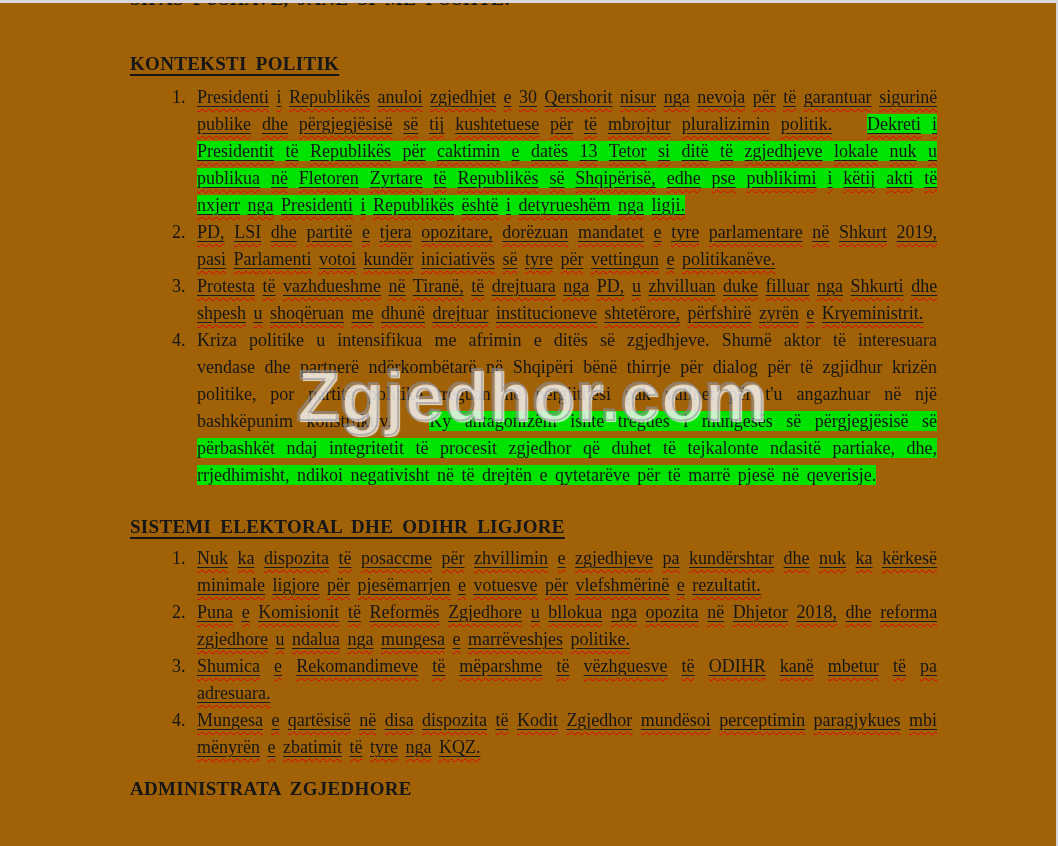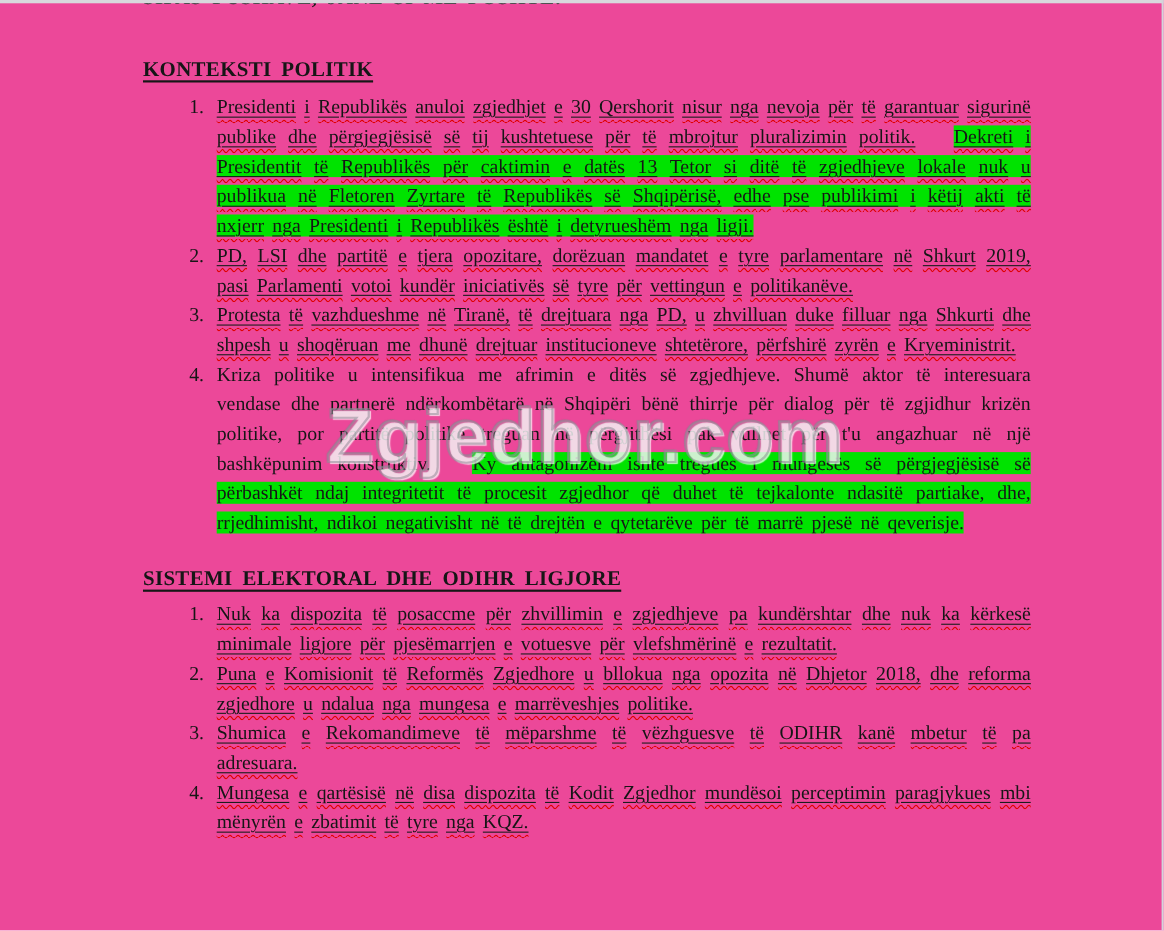--- a/index.html
+++ b/index.html
@@ -1,16 +1,16 @@
 <!DOCTYPE html>
 <html style="--hl: #00e300; --sq: #e00000;"><head>
 <meta charset="utf-8">
 <style>
   html,body{margin:0;padding:0;background:#fff;}
-  .page{position:relative;width:1058px;height:846px;background:#ec4899;overflow:hidden;
+  .page{position:relative;width:1058px;height:846px;background:#a16207;overflow:hidden;
         font-family:"Liberation Serif",serif;color:#161616;text-decoration:underline;}
   .edge-top{position:absolute;top:0;left:0;width:1058px;height:3px;background:#d8d8dd;z-index:6;}
   .edge-right{position:absolute;top:0;right:0;width:2px;height:846px;background:#d4d4d9;z-index:6;}
   .content{position:absolute;left:130px;top:0;width:807px;z-index:1;}
   .bold-caps{font-weight:bold;font-size:19px;line-height:24px;letter-spacing:.3px;word-spacing:4px;}
   .toppartial{margin-top:-13px;white-space:nowrap;}
   .sec-heading{font-weight:bold;font-size:19px;line-height:24px;letter-spacing:.3px;word-spacing:4px;
         text-decoration:underline;text-decoration-thickness:2px;text-underline-offset:4px;
         margin:26px 0 6px 0;}
   #sections .sec-heading:first-child{margin-top:41px;margin-bottom:8px;}
@@ -69,16 +69,17 @@
         <div class="li">
           <span class="num">3.</span>
           <div class="txt"><span><span class="w"><span class="sq">Shumica</span></span> <span class="w"><span class="sq">e</span></span> <span class="w"><span class="sq">Rekomandimeve</span></span> <span class="w"><span class="sq">të</span></span> <span class="w"><span class="sq">mëparshme</span></span> <span class="w"><span class="sq">të</span></span> <span class="w"><span class="sq">vëzhguesve</span></span> <span class="w"><span class="sq">të</span></span> <span class="w"><span class="sq">ODIHR</span></span> <span class="w"><span class="sq">kanë</span></span> <span class="w"><span class="sq">mbetur</span></span> <span class="w"><span class="sq">të</span></span> <span class="w"><span class="sq">pa</span></span> <span class="w"><span class="sq">adresuara.</span></span></span></div>
         </div>
         <div class="li">
           <span class="num">4.</span>
           <div class="txt"><span><span class="w"><span class="sq">Mungesa</span></span> <span class="w"><span class="sq">e</span></span> <span class="w"><span class="sq">qartësisë</span></span> <span class="w"><span class="sq">në</span></span> <span class="w"><span class="sq">disa</span></span> <span class="w"><span class="sq">dispozita</span></span> <span class="w"><span class="sq">të</span></span> <span class="w"><span class="sq">Kodit</span></span> <span class="w"><span class="sq">Zgjedhor</span></span> <span class="w"><span class="sq">mundësoi</span></span> <span class="w"><span class="sq">perceptimin</span></span> <span class="w"><span class="sq">paragjykues</span></span> <span class="w"><span class="sq">mbi</span></span> <span class="w"><span class="sq">mënyrën</span></span> <span class="w"><span class="sq">e</span></span> <span class="w"><span class="sq">zbatimit</span></span> <span class="w"><span class="sq">të</span></span> <span class="w"><span class="sq">tyre</span></span> <span class="w"><span class="sq">nga</span></span> <span class="w"><span class="sq">KQZ.</span></span></span></div>
         </div>
       </div>
 
+    <div class="bottompartial bold-caps">ADMINISTRATA ZGJEDHORE</div>
   </div>
 
   <div class="watermark">Zgjedhor.com</div>
 </div>
 
 </body></html>

